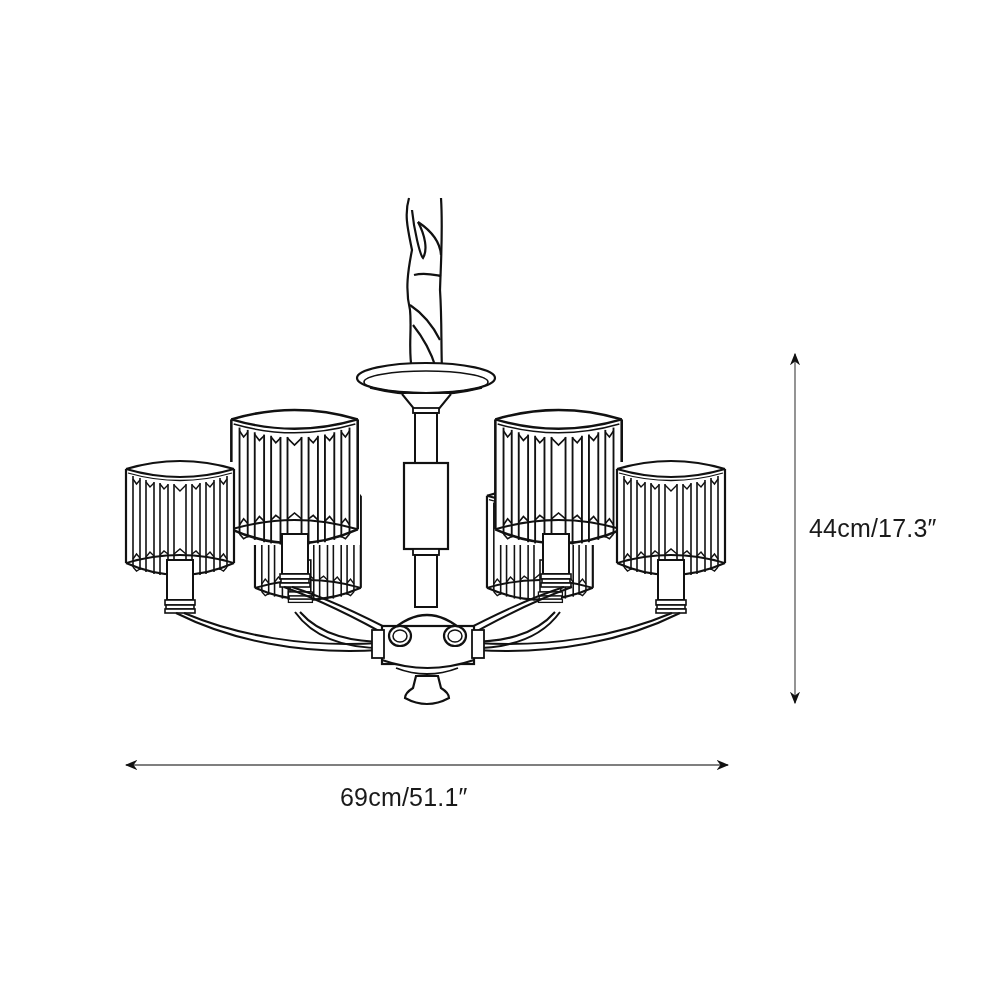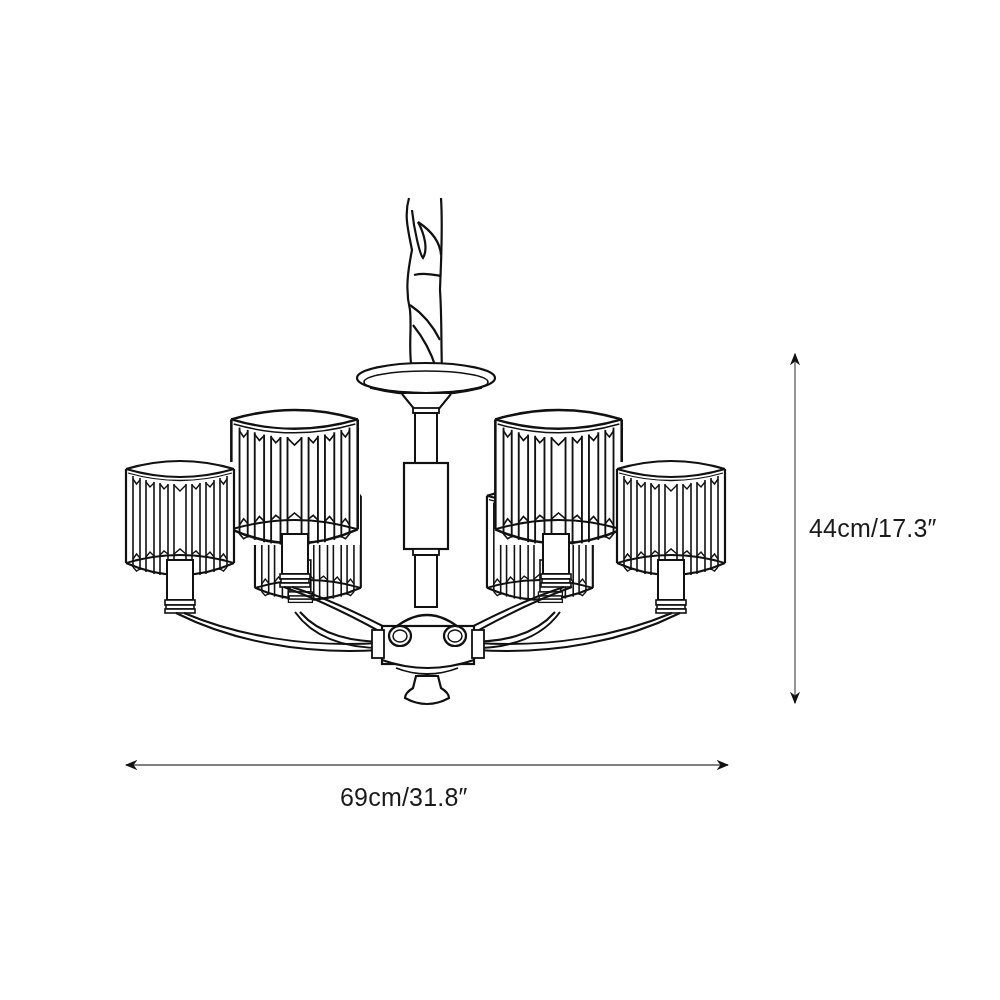--- a/index.html
+++ b/index.html
@@ -176,13 +176,13 @@
   </g>
   <g>
     <path d="M416,676 L413,688 Q405,693 405,698 Q427,710 449,698 Q449,693 441,688 L438,676 Z" fill="#fff" stroke="#111" stroke-width="2.2"></path>
   </g>
 
   <line x1="795" y1="703" x2="795" y2="354" stroke="#666" stroke-width="1.4" marker-start="url(#arrow)" marker-end="url(#arrow)"></line>
   <line x1="126" y1="765" x2="728" y2="765" stroke="#555" stroke-width="1.4" marker-start="url(#arrow)" marker-end="url(#arrow)"></line>
 </svg>
 
 <div id="height-label" class="dim-label">44cm/17.3″</div>
-<div id="width-label" class="dim-label">69cm/31.8″</div>
+<div id="width-label" class="dim-label">69cm/51.1″</div>
 
 </body></html>

